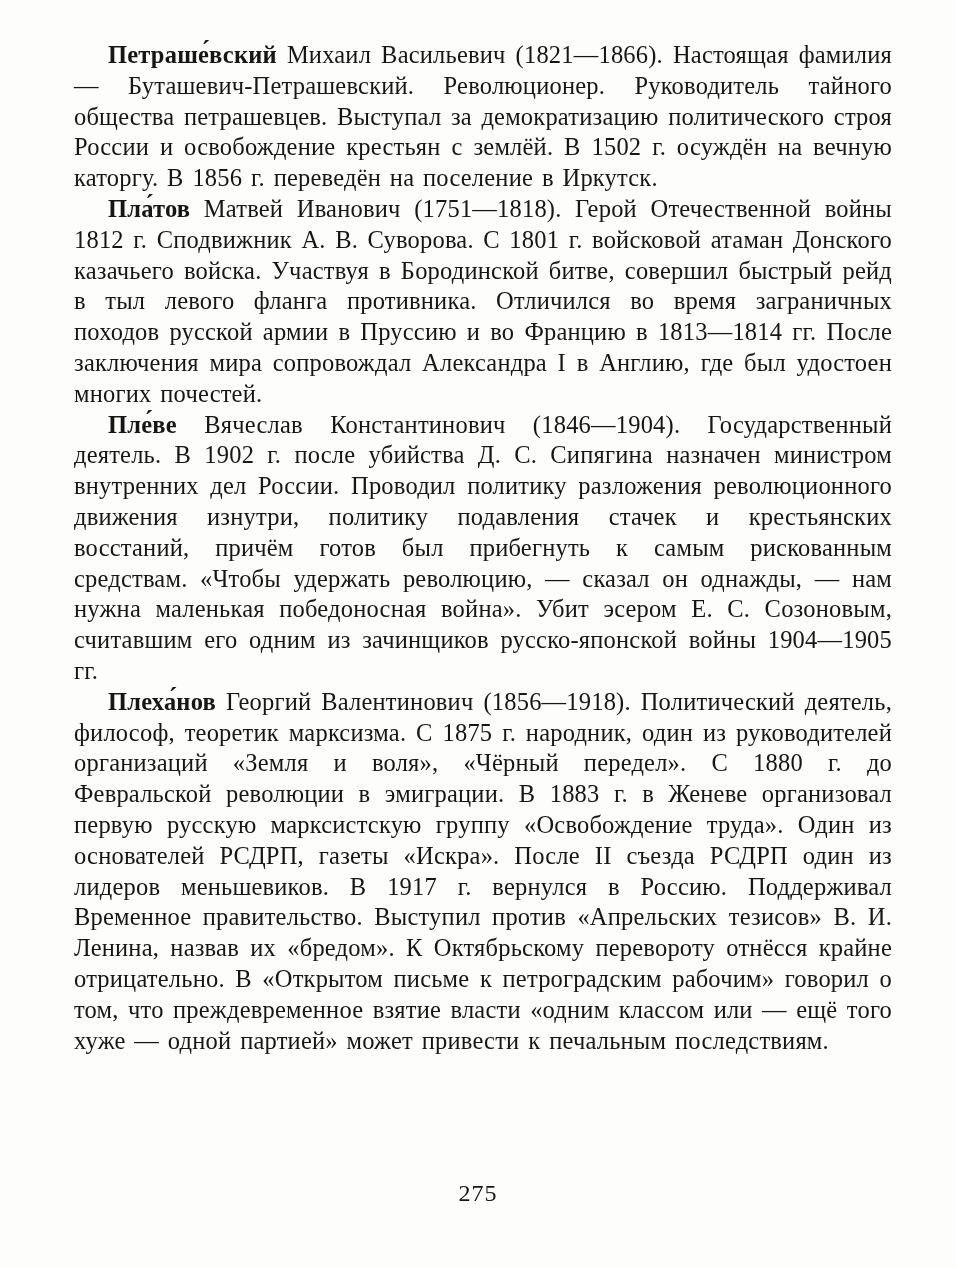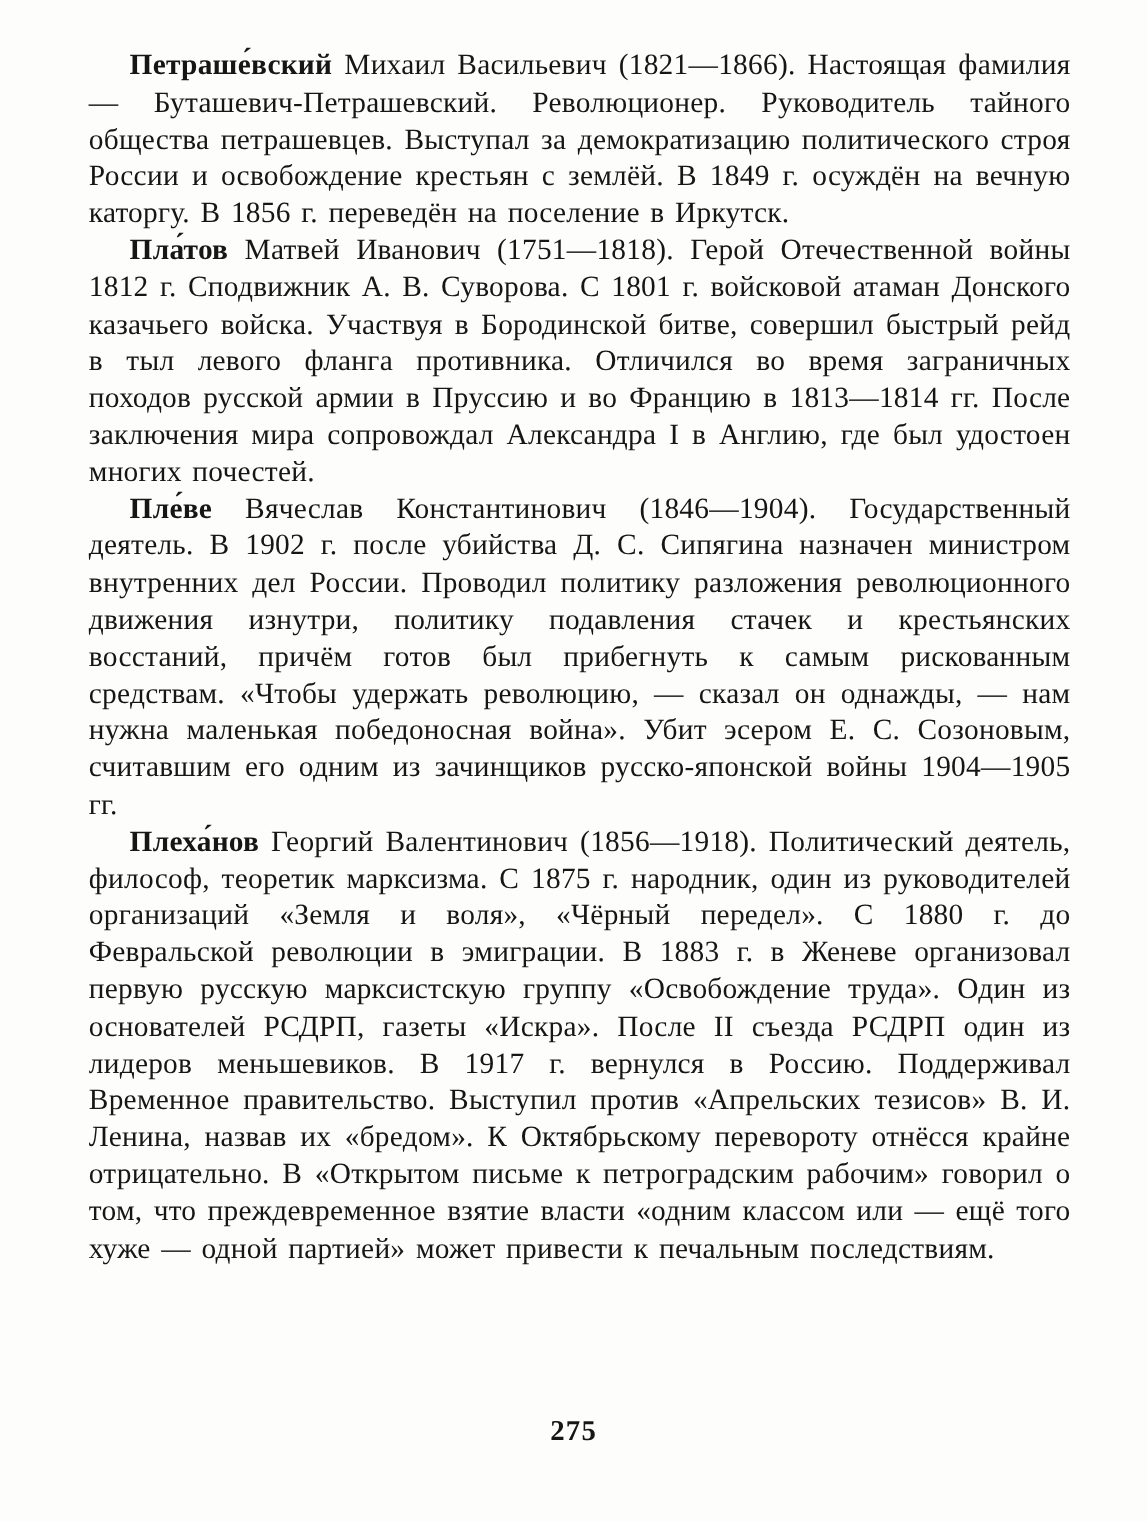--- a/index.html
+++ b/index.html
@@ -34,30 +34,30 @@
     font-weight: bold;
     margin-top: 28px;
   }
   .page-number {
     position: absolute;
     left: 0;
     top: 1180px;
     width: 956px;
     text-align: center;
     font-size: 24px;
-    font-weight: bold;
+    font-weight: normal;
     letter-spacing: 1px;
   }
 </style>
 </head>
 <body>
 
 <div class="page-body">
 
-  <p class="entry"><span class="headword">Петраше́вский</span> <span>Михаил Васильевич (1821—1866). Настоящая фамилия — Буташевич-Петрашевский. Революционер. Руководитель тайного общества петрашевцев. Выступал за демократизацию политического строя России и освобождение крестьян с землёй. В 1849 г. осуждён на вечную каторгу. В 1856 г. переведён на поселение в Иркутск.</span></p>
+  <p class="entry"><span class="headword">Петраше́вский</span> <span>Михаил Васильевич (1821—1866). Настоящая фамилия — Буташевич-Петрашевский. Революционер. Руководитель тайного общества петрашевцев. Выступал за демократизацию политического строя России и освобождение крестьян с землёй. В 1502 г. осуждён на вечную каторгу. В 1856 г. переведён на поселение в Иркутск.</span></p>
 
   <p class="entry"><span class="headword">Пла́тов</span> <span>Матвей Иванович (1751—1818). Герой Отечественной войны 1812 г. Сподвижник А. В. Суворова. С 1801 г. войсковой атаман Донского казачьего войска. Участвуя в Бородинской битве, совершил быстрый рейд в тыл левого фланга противника. Отличился во время заграничных походов русской армии в Пруссию и во Францию в 1813—1814 гг. После заключения мира сопровождал Александра I в Англию, где был удостоен многих почестей.</span></p>
 
   <p class="entry"><span class="headword">Пле́ве</span> <span>Вячеслав Константинович (1846—1904). Государственный деятель. В 1902 г. после убийства Д. С. Сипягина назначен министром внутренних дел России. Проводил политику разложения революционного движения изнутри, политику подавления стачек и крестьянских восстаний, причём готов был прибегнуть к самым рискованным средствам. «Чтобы удержать революцию, — сказал он однажды, — нам нужна маленькая победоносная война». Убит эсером Е. С. Созоновым, считавшим его одним из зачинщиков русско-японской войны 1904—1905 гг.</span></p>
 
   <p class="entry"><span class="headword">Плеха́нов</span> <span>Георгий Валентинович (1856—1918). Политический деятель, философ, теоретик марксизма. С 1875 г. народник, один из руководителей организаций «Земля и воля», «Чёрный передел». С 1880 г. до Февральской революции в эмиграции. В 1883 г. в Женеве организовал первую русскую марксистскую группу «Освобождение труда». Один из основателей РСДРП, газеты «Искра». После II съезда РСДРП один из лидеров меньшевиков. В 1917 г. вернулся в Россию. Поддерживал Временное правительство. Выступил против «Апрельских тезисов» В. И. Ленина, назвав их «бредом». К Октябрьскому перевороту отнёсся крайне отрицательно. В «Открытом письме к петроградским рабочим» говорил о том, что преждевременное взятие власти «одним классом или — ещё того хуже — одной партией» может привести к печальным последствиям.</span></p>
 
 </div>
 
 <div class="page-number">275</div>

